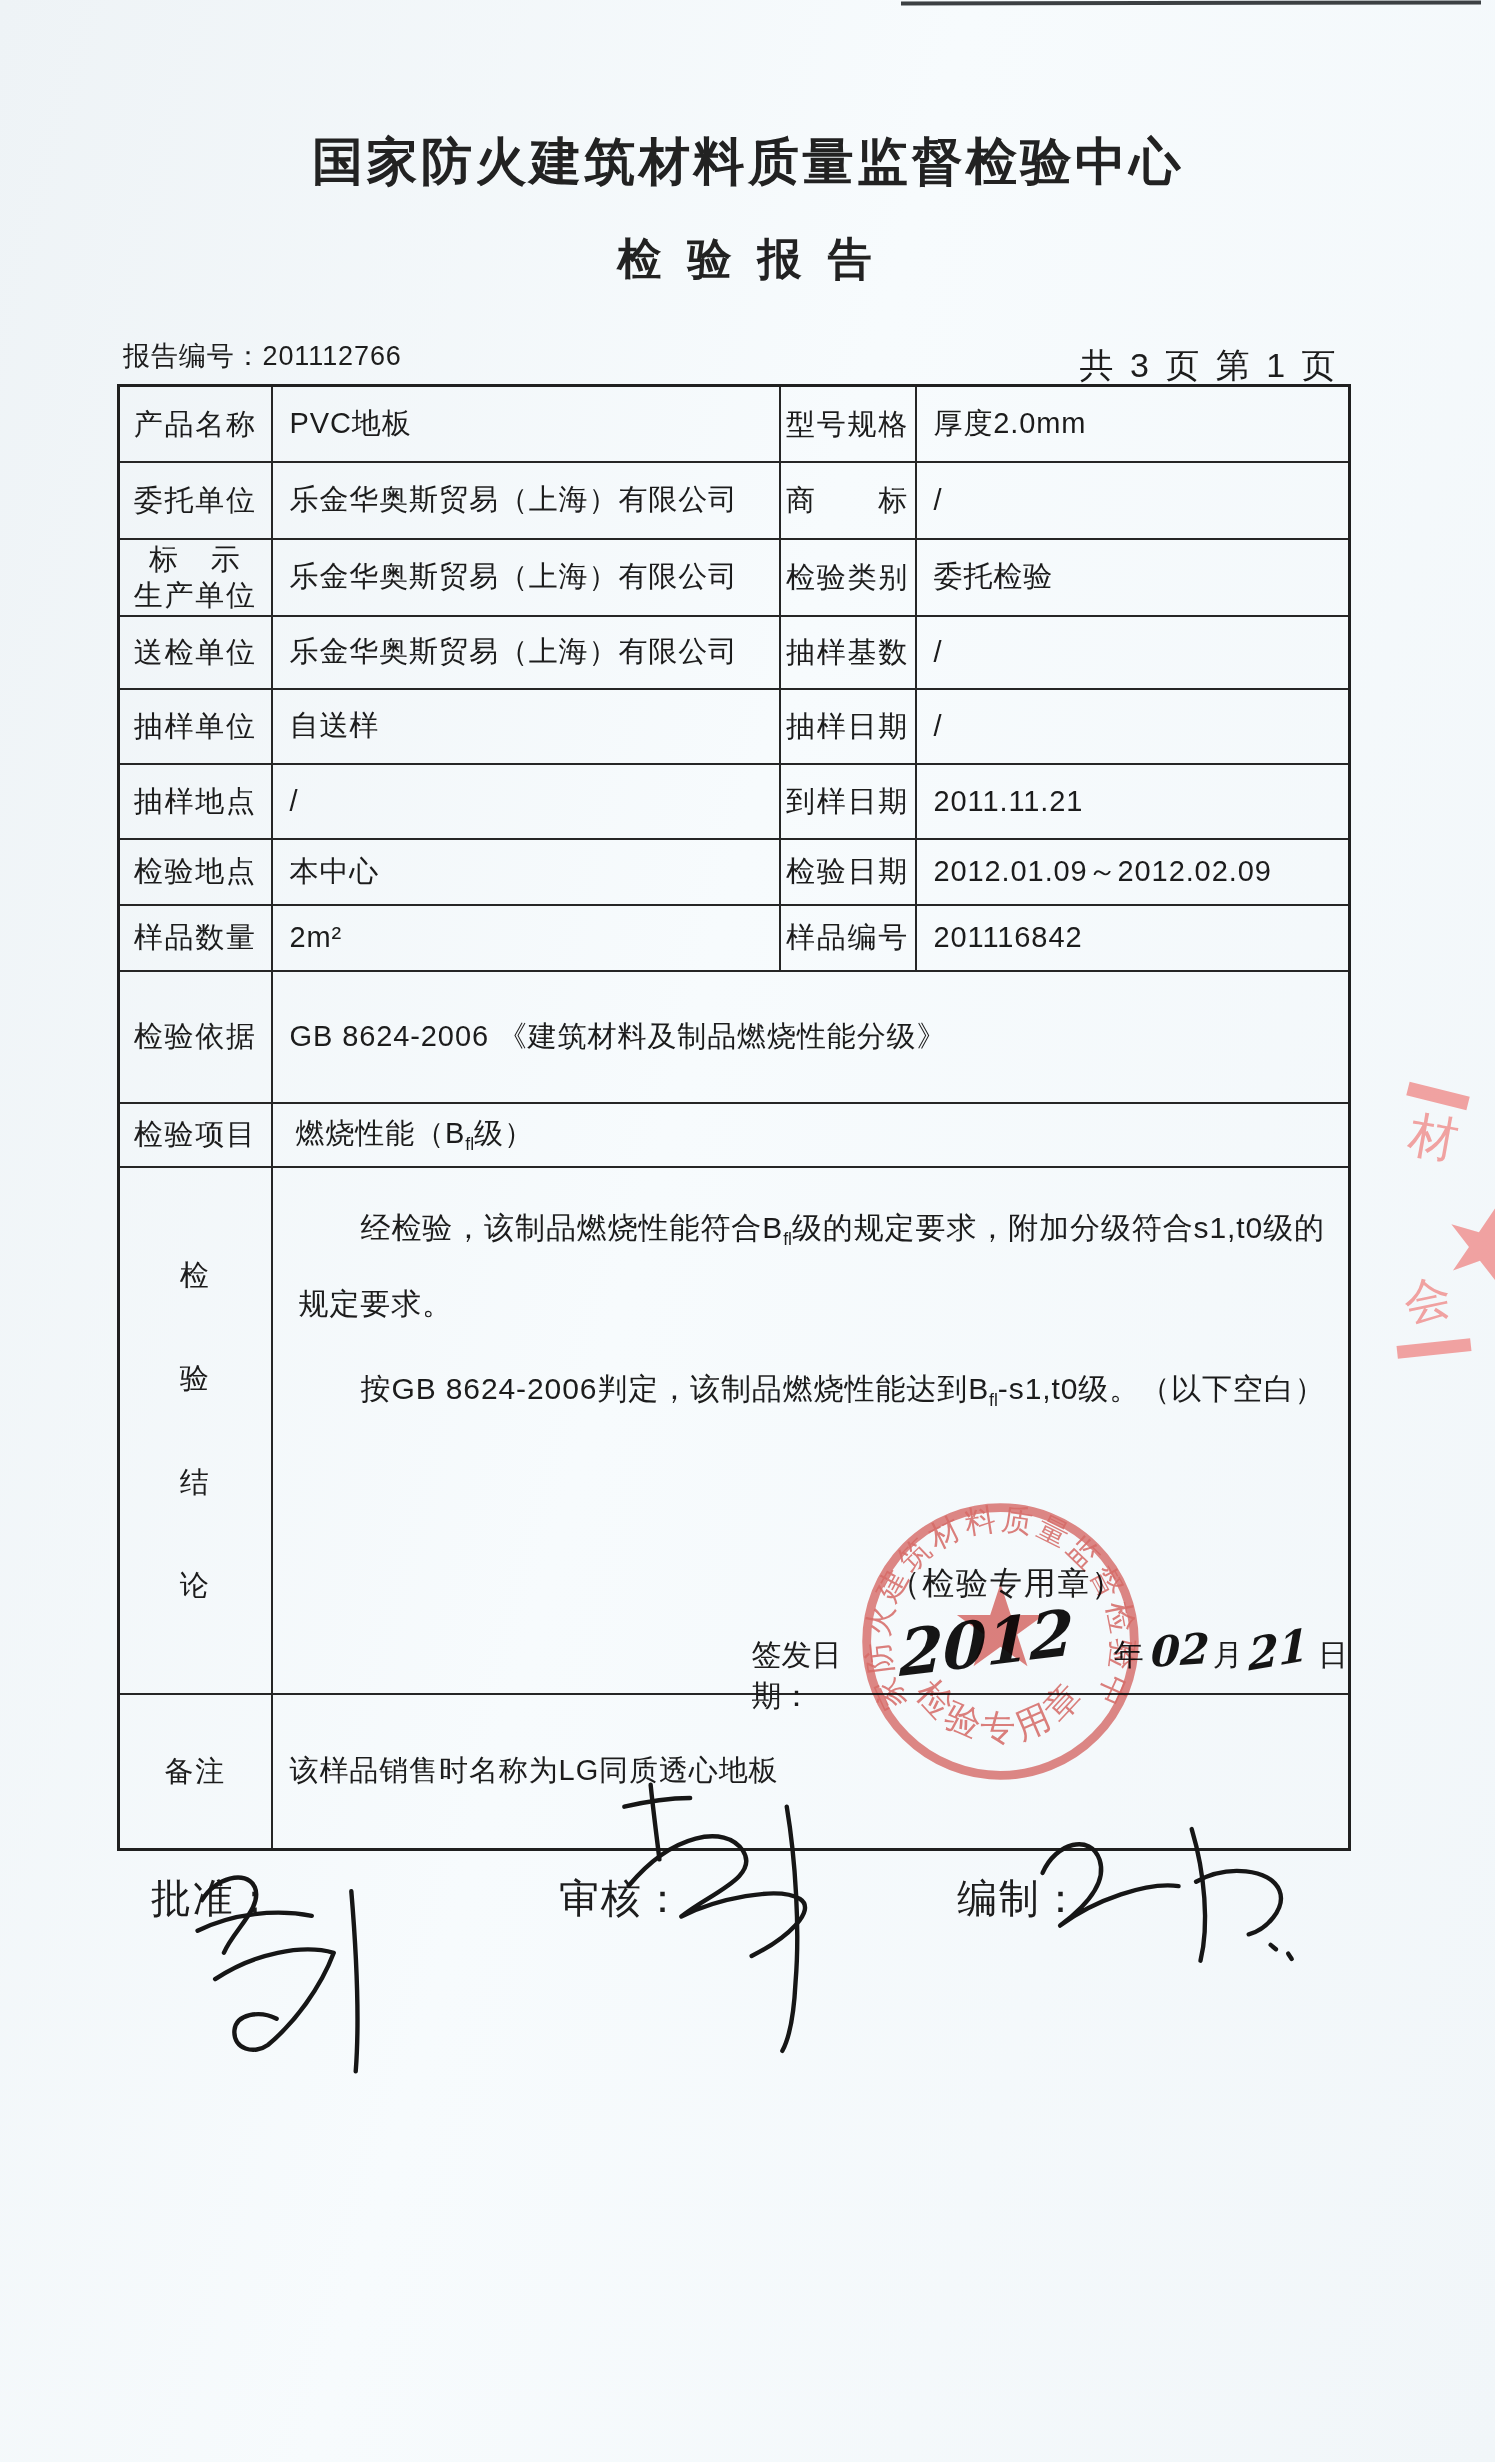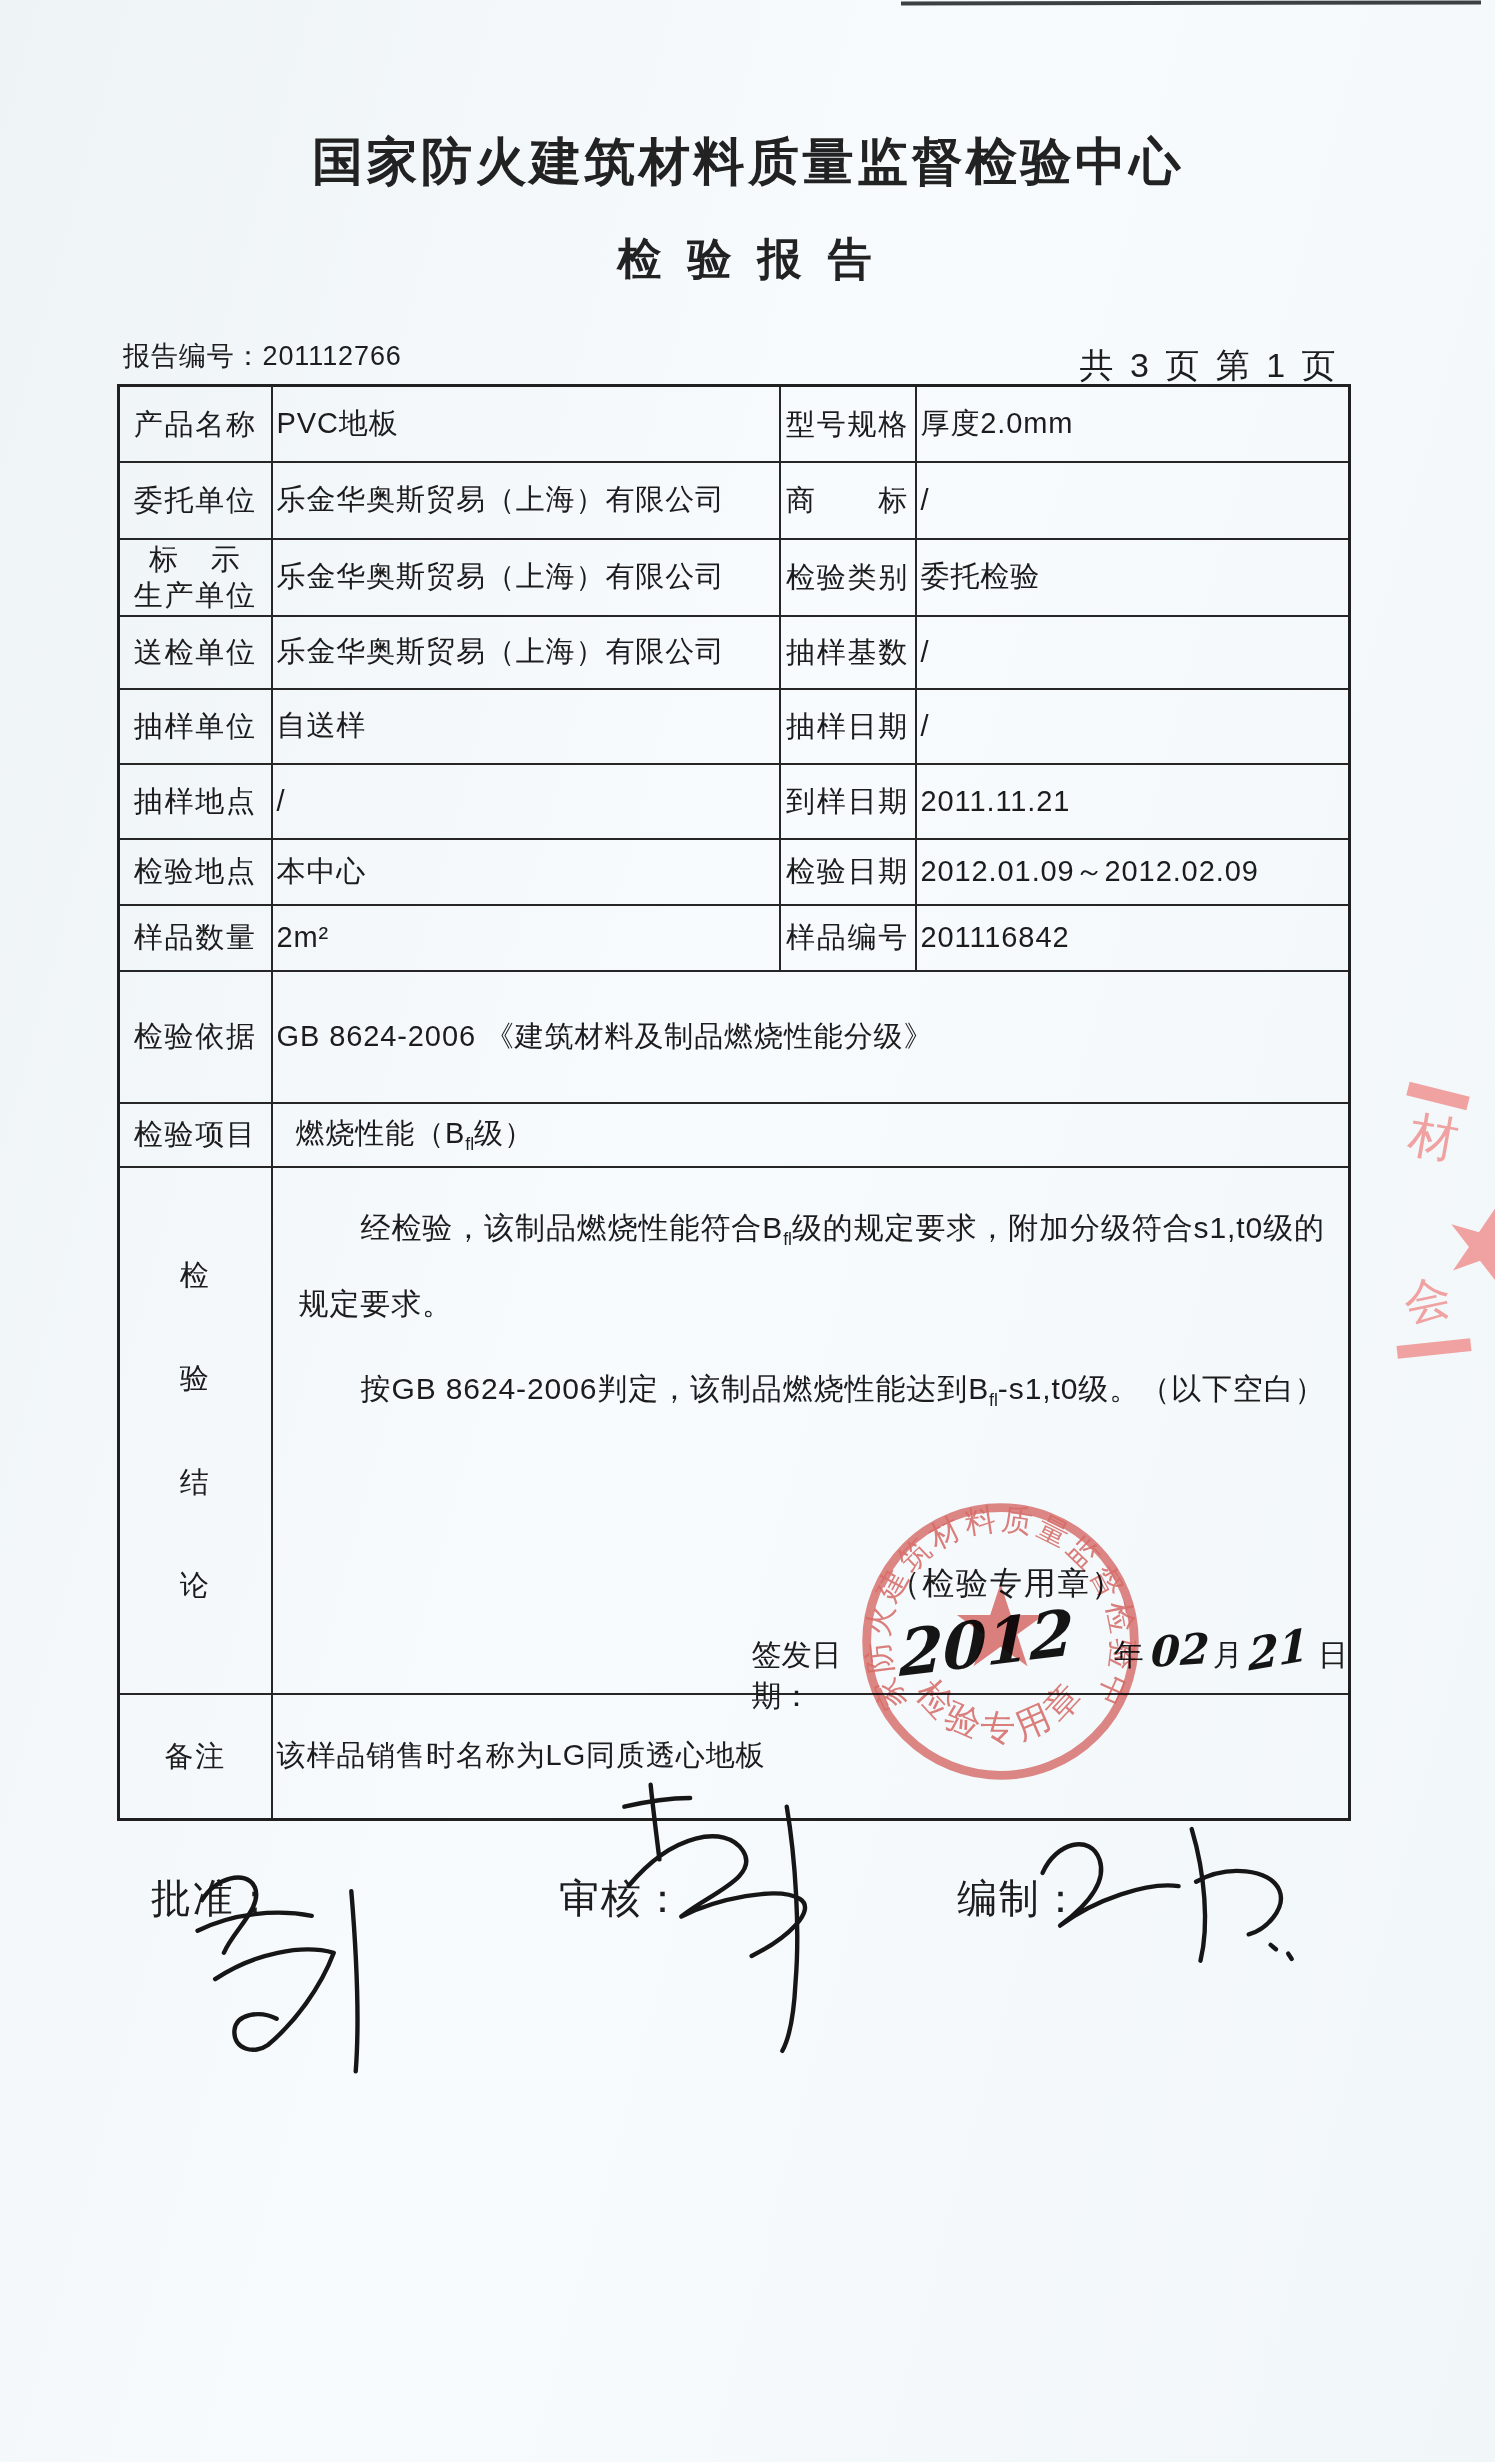--- a/index.html
+++ b/index.html
@@ -14,21 +14,21 @@
   .subtitle{position:absolute;top:230px;left:0;width:100%;text-align:center;
          font-size:44px;font-weight:bold;letter-spacing:7px;color:#222;}
   .report-line{position:absolute;top:338px;left:123px;font-size:27px;letter-spacing:0.9px;}
   .page-info{position:absolute;top:343px;right:157px;font-size:34px;letter-spacing:3.5px;}
 
   table.main{position:absolute;left:117px;top:384px;width:1231px;
     border-collapse:collapse;table-layout:fixed;background:transparent;
     border:3.5px solid #202020;}
   table.main td{border:2.6px solid #262626;font-size:29px;vertical-align:middle;color:#1c1c1c;}
   td.lab{text-align:center;letter-spacing:1.8px;line-height:1.25;}
-  td.val{text-align:left;padding-left:4px;letter-spacing:0.9px;}
+  td.val{text-align:left;padding-left:17px;letter-spacing:0.9px;}
   sub.fl{font-size:17.6px;letter-spacing:0;}
 
   .concl-cell{position:relative;padding:0;}
   .concl-lab-stack{display:flex;flex-direction:column;align-items:center;justify-content:center;gap:67px;height:100%;}
   .concl-p{position:absolute;font-size:30px;white-space:nowrap;letter-spacing:0.9px;}
   .p1{left:88px;top:40px;}
   .p2{left:26px;top:116px;}
   .p3{left:88px;top:201px;text-align:right;}
   .stamp-note{position:absolute;left:616px;top:394px;font-size:32px;letter-spacing:1.8px;z-index:5;}
   .sign-line{position:absolute;left:479px;top:450px;display:flex;align-items:baseline;font-size:30px;z-index:5;justify-content:flex-end;}
@@ -163,21 +163,21 @@
           <span>签发日期：</span>
           <span class="hw hw-year">2012</span>
           <span class="yr-char">年</span>
           <span class="hw hw-month">02</span>
           <span class="mo-char">月</span>
           <span class="hw hw-day">21</span>
           <span class="dy-char">日</span>
         </div>
       </td>
     </tr>
-    <tr style="height:126px">
+    <tr style="height:156px">
       <td class="lab">备注</td>
       <td class="val" colspan="3">该样品销售时名称为LG同质透心地板</td>
     </tr>
   </tbody>
     </table>
 
   <svg class="stamp" viewBox="-180 -180 360 360">
     <circle cx="0" cy="0" r="152" fill="none" stroke="#dc5f5a" stroke-width="10" opacity="0.8"></circle>
     <defs>
       <path id="arcTop" d="M -114,56 A 127,127 0 1 1 114,56"></path>

